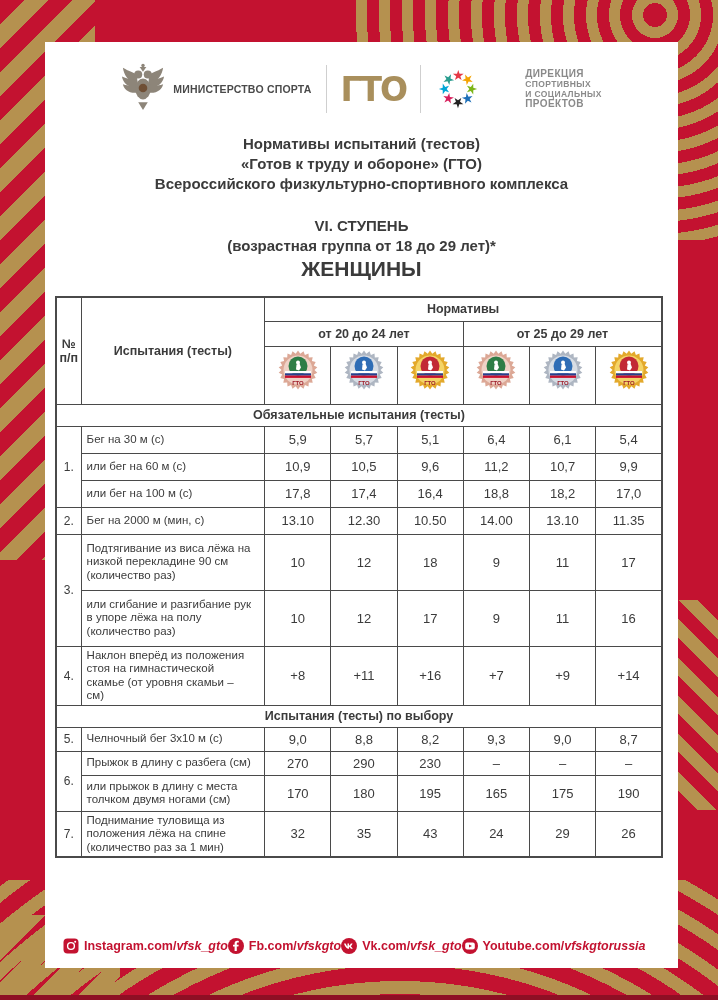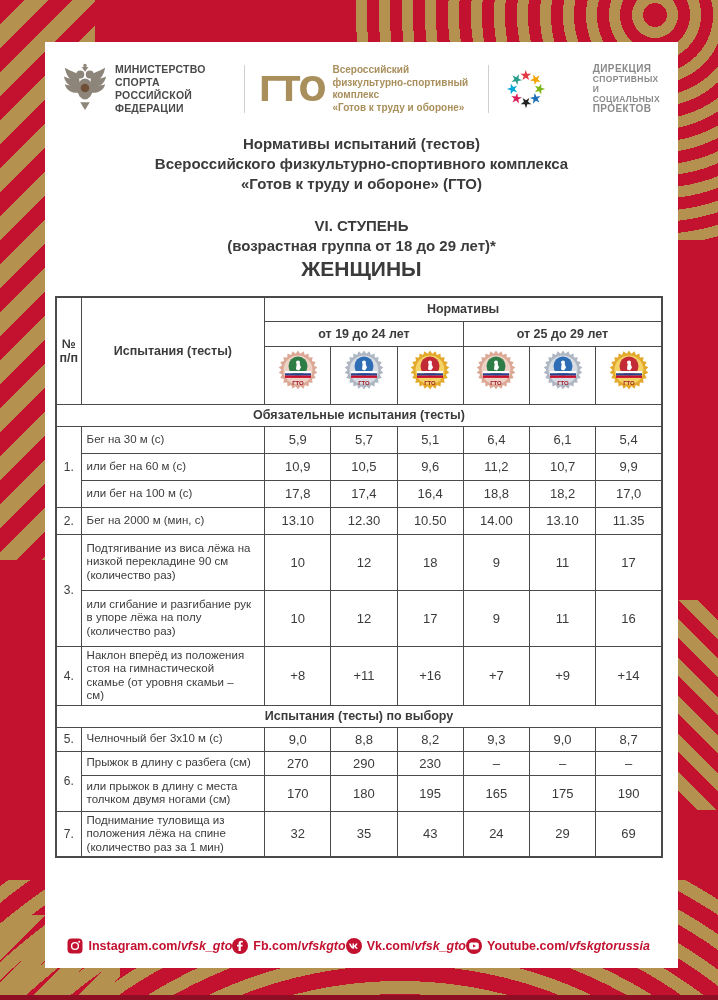--- a/index.html
+++ b/index.html
@@ -55,21 +55,21 @@
   tr.r-single td { height:27px; }
   tr.r-tall3 td { height:56px; }
   tr.r-med3 td { height:50px; }
   tr.r-short td { height:24px; }
   tr.r-two td { height:36px; }
   tr.r-last td { height:46px; }
   .badge-cell { text-align:center; }
   .badge { display:inline-block; width:42px; height:50px; }
 
   
-  .footer-links { position:absolute; left:0; bottom:14px; width:100%; display:flex; justify-content:flex-end; padding:0 28px; align-items:center; }
+  .footer-links { position:absolute; left:0; bottom:14px; width:100%; display:flex; justify-content:flex-start; padding:0 18px; align-items:center; }
   .social-link { display:flex; align-items:center; gap:5px; color:#C31230; font-size:12.5px; font-weight:bold; text-decoration:none; white-space:nowrap; }
   .social-link .handle { font-style:italic; }
   .social-icon { width:16px; height:16px; flex:none; display:inline-block; }
 </style>
 </head>
 <body>
 
 <div class="page">
   <div class="bg-layer bg-rings-tr"></div>
   <div class="bg-layer bg-stripes-left"></div>
@@ -96,33 +96,27 @@
               <circle cx="28" cy="13" r="4.2"></circle>
               <path d="M23 10 l-3.5 -5 h7 z"></path>
               <circle cx="23" cy="3.5" r="1.8"></circle>
               <path d="M18 42 h10 l-5 8 z"></path>
             </g>
             <circle cx="23" cy="27" r="4.5" fill="#6f4f35"></circle>
           </svg>
         </span>
         <div class="ministry-text">
           <div>МИНИСТЕРСТВО СПОРТА</div>
-          <div>РОССИЙСКОЙ ФЕДЕРАЦИИ</div>
         </div>
       </div>
 
       <div class="divider"></div>
 
       <div class="logo-block">
         <div class="gto-logo-mark">ГТО</div>
-        <div class="gto-text">
-          <div>Всероссийский</div>
-          <div>физкультурно-спортивный комплекс</div>
-          <div>«Готов к труду и обороне»</div>
-        </div>
       </div>
 
       <div class="divider"></div>
 
       <div class="logo-block">
         <div class="dir-wheel">
             <span style="position: absolute; left: 50%; top: 50%; color: rgb(230, 57, 70); font-size: 14px; line-height: 1; transform: translate(-50%, -50%) rotate(0deg) translateY(-14px);">★</span>
             <span style="position: absolute; left: 50%; top: 50%; color: rgb(244, 163, 0); font-size: 14px; line-height: 1; transform: translate(-50%, -50%) rotate(45deg) translateY(-14px);">★</span>
             <span style="position: absolute; left: 50%; top: 50%; color: rgb(124, 181, 24); font-size: 14px; line-height: 1; transform: translate(-50%, -50%) rotate(90deg) translateY(-14px);">★</span>
             <span style="position: absolute; left: 50%; top: 50%; color: rgb(29, 111, 184); font-size: 14px; line-height: 1; transform: translate(-50%, -50%) rotate(135deg) translateY(-14px);">★</span>
@@ -135,22 +129,22 @@
           <div class="big">ДИРЕКЦИЯ</div>
           <div>СПОРТИВНЫХ</div>
           <div>И СОЦИАЛЬНЫХ</div>
           <div class="big">ПРОЕКТОВ</div>
         </div>
       </div>
     </div>
 
     <div class="title-block">
       <div>Нормативы испытаний (тестов)</div>
+      <div>«Готов к труду и обороне» (ГТО)</div>
       <div>Всероссийского физкультурно-спортивного комплекса</div>
-      <div>«Готов к труду и обороне» (ГТО)</div>
     </div>
     <div class="stage-block">
       <div class="stage-line">VI. СТУПЕНЬ</div>
       <div class="stage-line">(возрастная группа от 18 до 29 лет)*</div>
       <div class="gender-line">ЖЕНЩИНЫ</div>
     </div>
 
     <table class="norms">
       <colgroup>
         <col class="c-num">
@@ -165,21 +159,21 @@
       <tbody>
           <tr class="h-r1">
         <td class="th-cell" rowspan="3">
           <div>№</div>
           <div>п/п</div>
         </td>
         <td class="th-cell" rowspan="3">Испытания (тесты)</td>
         <td class="th-cell" colspan="6">Нормативы</td>
       </tr>
       <tr class="h-r2">
-        <td class="th-cell" colspan="3">от 19 до 24 лет</td>
+        <td class="th-cell" colspan="3">от 20 до 24 лет</td>
         <td class="th-cell" colspan="3">от 25 до 29 лет</td>
       </tr>
       <tr class="h-r3">
         <td class="badge-cell"><span class="badge"><svg width="42" height="50" viewBox="0 0 42 50">
                   <polygon points="21.0,2.5 23.3,5.7 26.5,3.3 27.9,7.0 31.5,5.6 31.8,9.5 35.7,9.2 34.9,13.1 38.7,13.9 36.8,17.4 40.3,19.2 37.5,22.0 40.3,24.8 36.8,26.6 38.7,30.1 34.9,30.9 35.7,34.8 31.8,34.5 31.5,38.4 27.9,37.0 26.5,40.7 23.3,38.3 21.0,41.5 18.7,38.3 15.5,40.7 14.1,37.0 10.5,38.4 10.2,34.5 6.3,34.8 7.1,30.9 3.3,30.1 5.2,26.6 1.7,24.8 4.5,22.0 1.7,19.2 5.2,17.4 3.3,13.9 7.1,13.1 6.3,9.2 10.2,9.5 10.5,5.6 14.1,7.0 15.5,3.3 18.7,5.7" fill="#DCA896"></polygon>
                   <circle cx="21" cy="22" r="14.5" fill="#EFD2C6"></circle>
                   <circle cx="21" cy="18" r="9.5" fill="#2E7D46"></circle>
                   <circle cx="21" cy="14.5" r="2" fill="#fff"></circle>
                   <path d="M19.5 16.5 l3-1 1.5 4 -2 3 -3-1 z" fill="#fff"></path>
                   <rect x="8" y="23" width="26" height="2.3" fill="#FFFFFF"></rect>
@@ -350,21 +344,21 @@
         <td class="val">190</td>
       </tr>
       <tr class="r-last">
         <td class="num">7.</td>
         <td class="label">Поднимание туловища из положения лёжа на спине (количество раз за 1 мин)</td>
         <td class="val">32</td>
         <td class="val">35</td>
         <td class="val">43</td>
         <td class="val">24</td>
         <td class="val">29</td>
-        <td class="val">69</td>
+        <td class="val">26</td>
       </tr>
     </tbody>
       </table>
 
     <div class="footer-links">
       <a class="social-link" href="#">
         <span class="social-icon">
           <svg width="16" height="16" viewBox="0 0 16 16">
             <rect x="0.5" y="0.5" width="15" height="15" rx="4" fill="#C31230"></rect>
             <circle cx="8" cy="8" r="3.4" fill="none" stroke="#fff" stroke-width="1.4"></circle>

